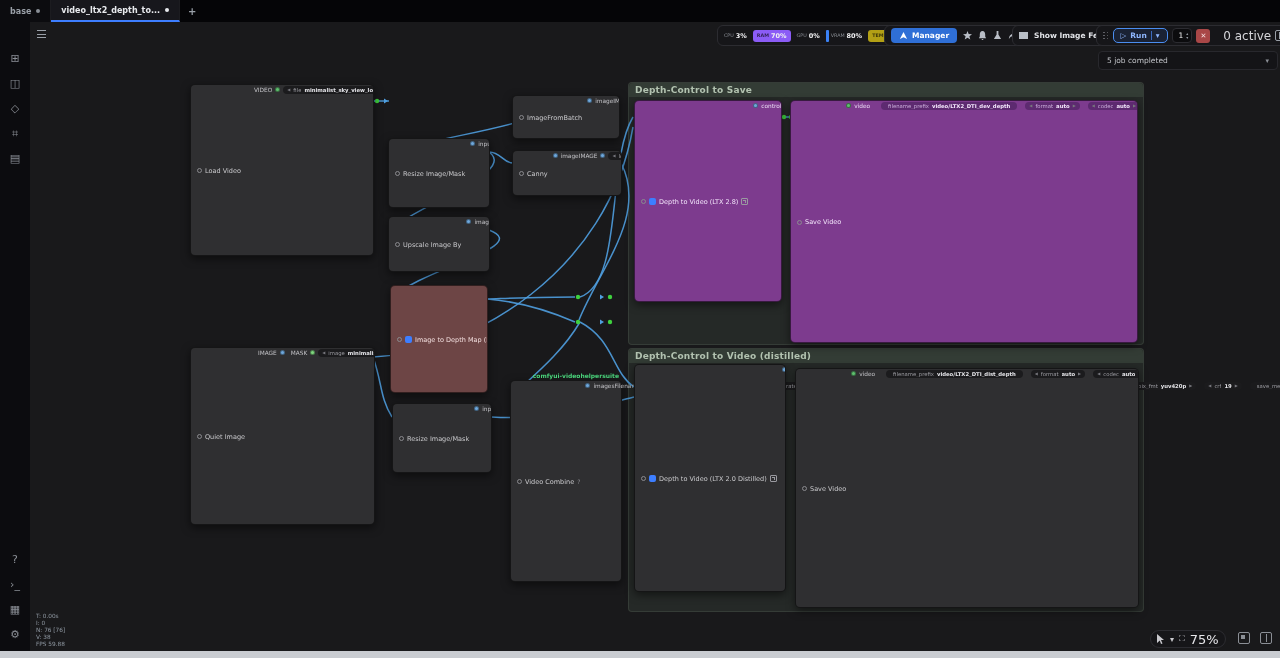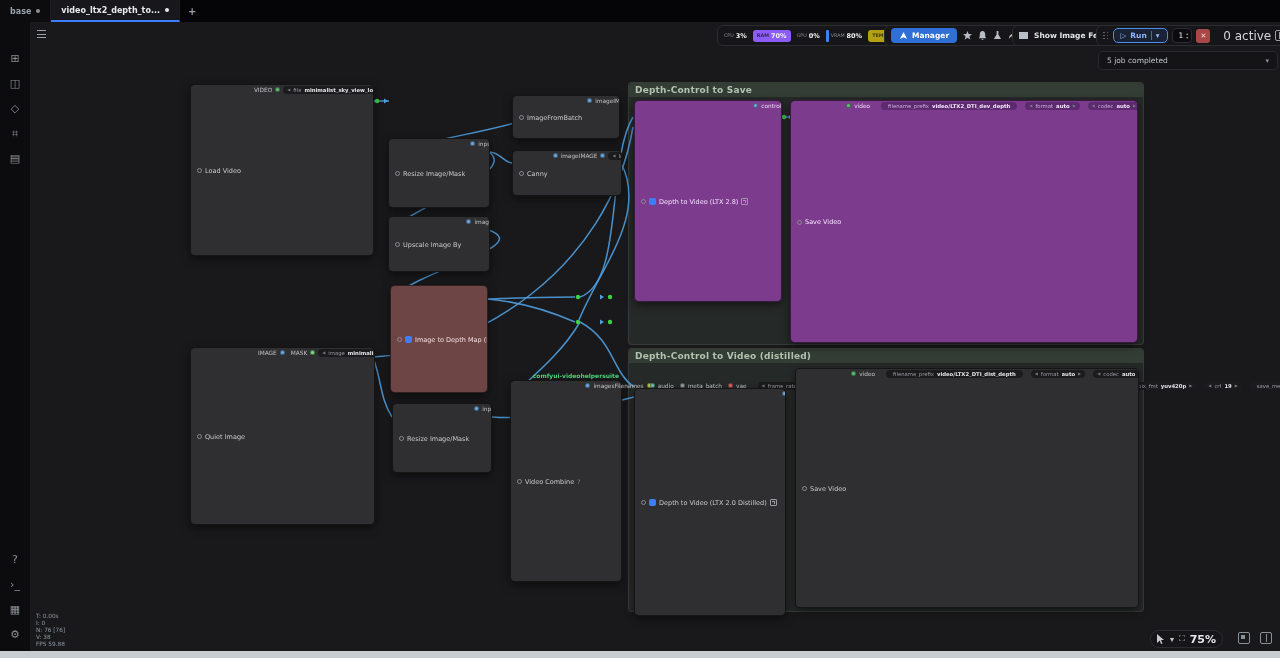--- a/index.html
+++ b/index.html
@@ -130,21 +130,21 @@
 
   
   #sidebar { position:absolute; left:0; top:22px; bottom:7px; width:30px; background:#0c0c0f; z-index:25; display:flex; flex-direction:column; align-items:center; padding-top:28px; }
   .side-ic { width:16px; height:16px; margin-bottom:9px; color:#8b8f96; font-size:11px; display:flex; align-items:center; justify-content:center; }
   #side-spacer { flex:1; }
 
   #hud { left:36px; top:613px; font-family:"DejaVu Sans Mono", monospace; font-size:5.8px; line-height:7px; color:#8f98a2; }
 
   #zoombar { left:1150px; top:630px; height:18px; gap:5px; border-radius:9px; }
   #zoombar .zi { color:#c9c9ce; font-size:8px; display:flex; align-items:center; }
-  #zoombar .ztext { color:#e6e6ea; font-size:11px; font-weight:bold; }
+  #zoombar .ztext { color:#e6e6ea; font-size:13px; font-weight:normal; }
   .cursor-ic { width:8px; height:10px; fill:#c9c9ce; }
   #extra-ics { left:1238px; top:632px; display:flex; gap:10px; }
   .sq-ic { width:12px; height:12px; border:1px solid #8b8f96; border-radius:2px; position:relative; }
   .sq-ic.map::after { content:""; position:absolute; left:2px; top:2px; width:4px; height:4px; background:#8b8f96; }
   .sq-ic.book::after { content:""; position:absolute; left:5px; top:1px; bottom:1px; border-left:1px solid #8b8f96; }
 
   #bottomstrip { position:absolute; left:0; right:0; bottom:0; height:7px; background:#c9ccd1; z-index:40; }
 </style>
 </head>
 <body>
@@ -599,21 +599,21 @@
           <span class="w-val">auto</span>
           <span class="w-arrow">▶</span>
         </div>
         <div class="widget">
           <span class="w-arrow">◀</span>
           <span class="w-name">codec</span>
           <span class="w-val">auto</span>
           <span class="w-arrow">▶</span>
         </div>
       </div>
-      <div class="node" style="left: 634px; top: 388px; width: 152px; height: 228px; justify-content: space-between;">
+      <div class="node" style="left: 634px; top: 364px; width: 152px; height: 228px; justify-content: space-between;">
         <div class="node-title">
           <span class="collapse-dot"></span>
           <span class="title-icon"></span>
           <span>Depth to Video (LTX 2.0 Distilled)</span>
           <span class="ext-icon"></span>
         </div>
         <div class="slot-row">
           <span class="port in" style="background: rgb(111, 168, 220);"></span>
           <span class="slot-left">control_images</span>
           <span class="slot-right">VIDEO</span>

